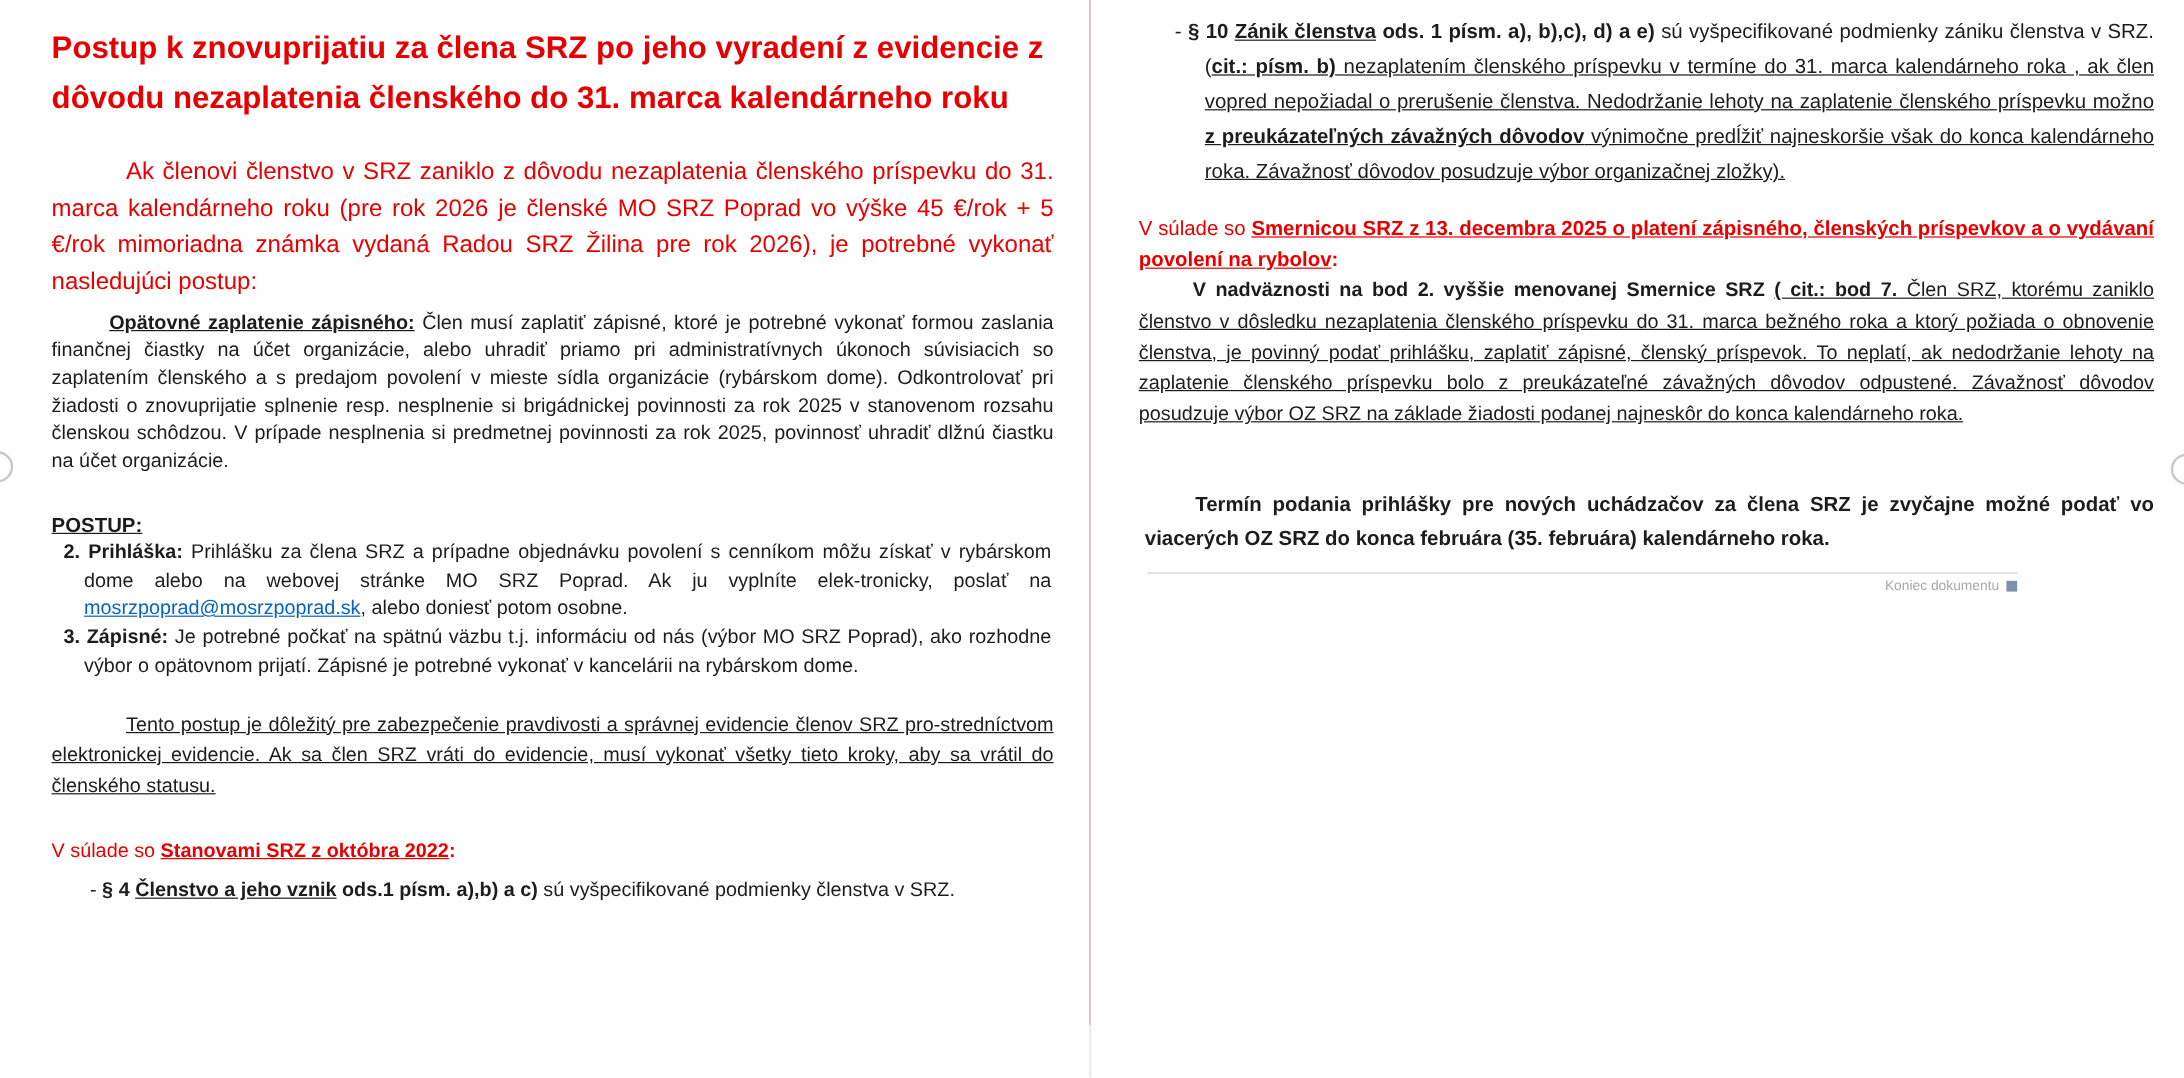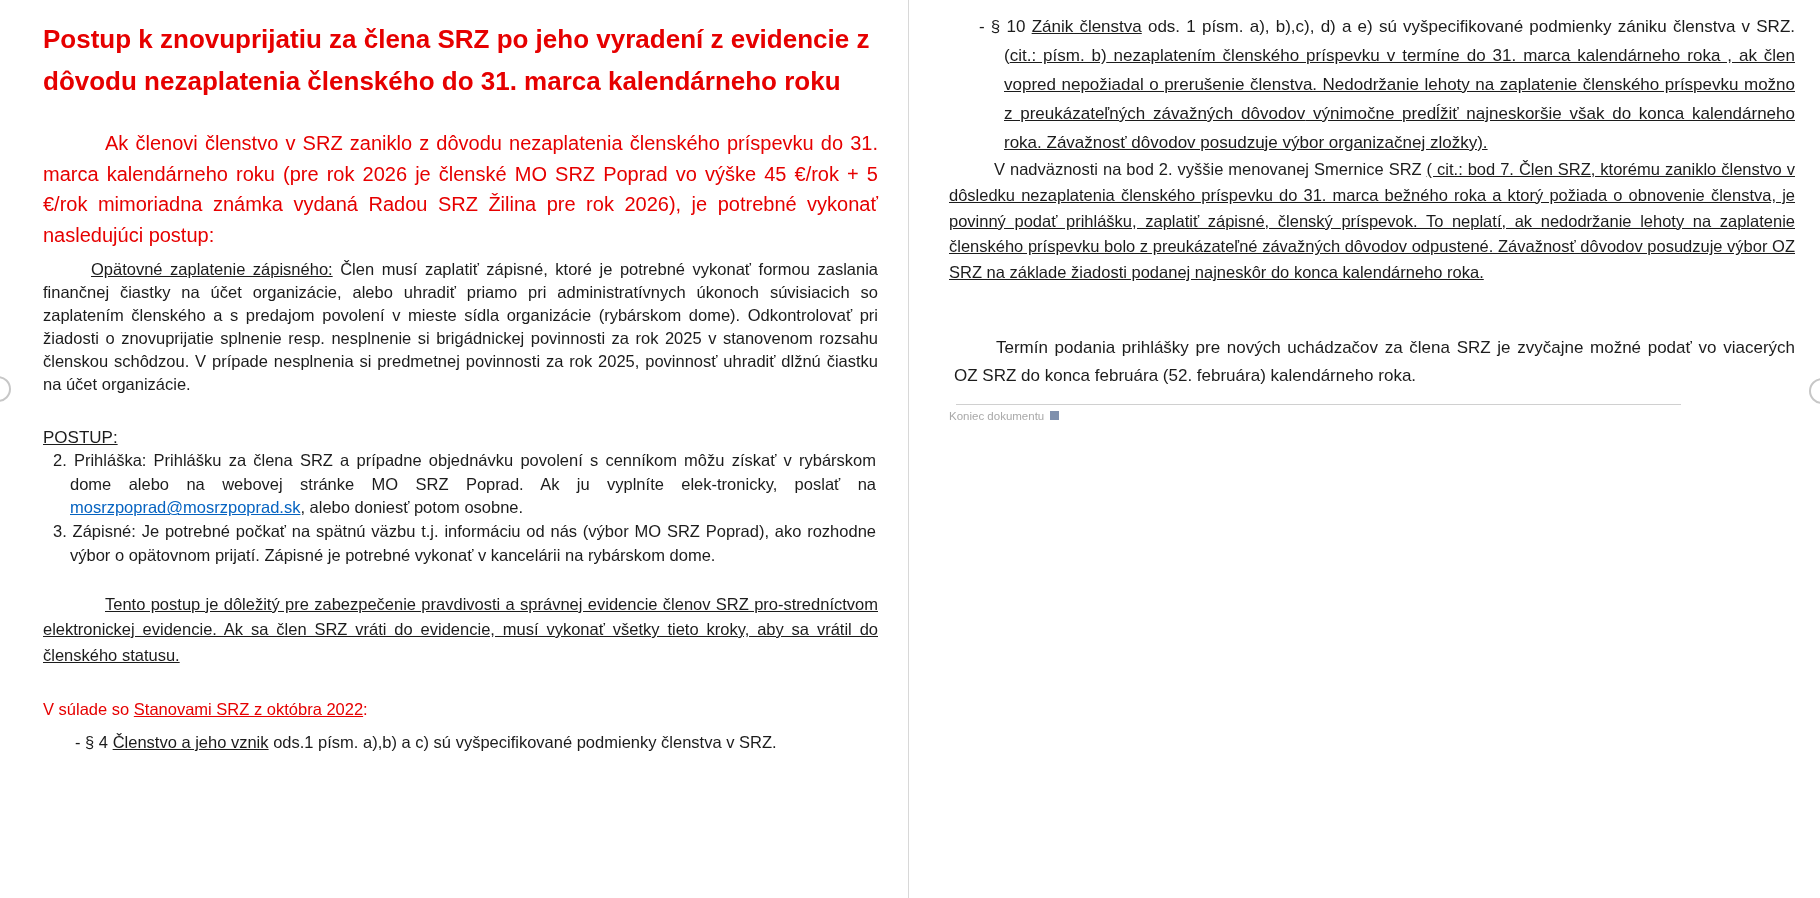--- a/index.html
+++ b/index.html
@@ -19,21 +19,21 @@
   .page.right{left:909px;width:911px;padding:12px 25px 0 40px;}
   .page-divider{position:absolute;left:908px;top:0;width:1px;height:898px;background:var(--divider);}
 
   
   .nav-circle{position:absolute;width:26px;height:26px;border-radius:50%;
     background:#fff;border:2px solid #c7c7c7;top:376px;}
   .nav-circle.left{left:-15px;}
   .nav-circle.right{right:-15px;top:378px;}
 
   .blk{color:var(--ink);}
-  .s-b{font-weight:normal;}
+  .s-b{font-weight:bold;}
   .s-u{text-decoration:underline;}
   .s-red{color:var(--red);}
   a.email{color:var(--link);text-decoration:underline;cursor:pointer;}
 
   
   .title{margin-top:6px;font-size:26px;line-height:42px;font-weight:bold;color:var(--red);}
   .red-intro{margin-top:26px;font-size:20px;line-height:30.5px;color:var(--red);
     text-align:justify;text-indent:62px;}
   .black-para{margin-top:8px;font-size:16.5px;line-height:23px;text-align:justify;text-indent:48px;}
   .postup{margin-top:30px;font-size:17px;line-height:23px;}
@@ -47,21 +47,21 @@
   .b10{font-size:17px;line-height:29px;text-align:justify;margin-left:55px;text-indent:-25px;}
   .redhead{margin-top:21px;font-size:17px;line-height:26px;text-align:justify;color:var(--red);}
   .clanok{margin-top:15px;font-size:16.5px;line-height:23px;text-align:justify;
     margin-left:55px;text-indent:-25px;}
   .nadv{font-size:16.5px;line-height:25.8px;text-align:justify;text-indent:45px;}
   .termin{margin-top:48px;font-size:17px;line-height:28px;text-align:justify;
     margin-left:5px;text-indent:42px;}
   .proces{font-size:16.5px;line-height:27.5px;text-align:justify;margin-left:5px;}
 
   .end-line{margin:14px 0 0 7px;width:725px;border-top:1px solid #d0d0d0;}
-  .end-row{width:732px;margin-top:5px;display:flex;align-items:center;gap:6px;}
+  .end-row{width:732px;margin-top:5px;display:flex;justify-content:flex-end;align-items:center;gap:6px;}
   .end-label{font-size:11.5px;color:#a9a9a9;}
   .end-sq{width:9px;height:9px;background:var(--endsq);display:inline-block;}
 </style>
 </head>
 <body>
 
 <div class="canvas">
 
   <div class="page left">
     <div class="blocks" id="page1-blocks">
@@ -75,22 +75,23 @@
         <div class="blk redline"><span class="s-red">V súlade so </span><span class="s-red s-b s-u">Stanovami SRZ z októbra 2022</span><span class="s-red s-b">:</span></div>
         <div class="blk bullet4"><span class="">- </span><span class="s-b">§ 4 </span><span class="s-b s-u">Členstvo a jeho vznik</span><span class="s-b"> ods.1  písm. a),b) a c)</span><span class=""> sú vyšpecifikované  podmienky členstva v SRZ.</span></div>
       </div>
   </div>
 
   <div class="page-divider"></div>
 
   <div class="page right">
     <div class="blocks" id="page2-blocks">
         <div class="blk b10"><span class="">- </span><span class="s-b">§ 10 </span><span class="s-b s-u">Zánik členstva</span><span class="s-b"> ods. 1 písm. a), b),c), d) a e)</span><span class=""> sú vyšpecifikované podmienky zániku členstva v SRZ. (</span><span class="s-b s-u">cit.: písm. b)</span><span class="s-u"> nezaplatením členského príspevku v termíne  do 31. marca kalendárneho roka , ak člen vopred nepožiadal o prerušenie  členstva. Nedodržanie lehoty na zaplatenie  členského príspevku možno </span><span class="s-b s-u">z preukázateľných závažných dôvodov</span><span class="s-u"> výnimočne predĺžiť najneskoršie však do konca kalendárneho roka. Závažnosť dôvodov posudzuje výbor organizačnej zložky).</span></div>
+        <div class="blk redhead"><span class="s-red">V súlade  so  </span><span class="s-red s-b s-u">Smernicou  SRZ  z 13.  decembra  2025 o platení  zápisného,  členských príspevkov a o vydávaní povolení na rybolov</span><span class="s-red s-b">:</span></div>
         <div class="blk nadv"><span class="s-b">V nadväznosti na bod 2. vyššie menovanej Smernice SRZ </span><span class="s-b s-u">( cit.: bod 7.</span><span class="s-u"> Člen SRZ, ktorému zaniklo členstvo v dôsledku nezaplatenia členského príspevku do 31. marca bežného roka a ktorý požiada o obnovenie členstva,  je povinný podať prihlášku, zaplatiť zápisné, členský príspevok. To neplatí, ak nedodržanie lehoty na zaplatenie členského príspevku bolo z preukázateľné závažných dôvodov odpustené. Závažnosť dôvodov posudzuje výbor OZ SRZ na základe žiadosti podanej najneskôr do konca kalendárneho roka.</span></div>
-        <div class="blk termin"><span class="s-b">Termín podania prihlášky pre nových uchádzačov za člena SRZ je zvyčajne možné podať vo viacerých OZ SRZ do konca februára (52. februára) kalendárneho roka.</span></div>
+        <div class="blk termin"><span class="s-b">Termín podania prihlášky pre nových uchádzačov za člena SRZ je zvyčajne možné podať vo viacerých OZ SRZ do konca februára (35. februára) kalendárneho roka.</span></div>
       </div>
     <div class="end-line"></div>
     <div class="end-row">
       <span class="end-label">Koniec dokumentu</span>
       <span class="end-sq"></span>
     </div>
   </div>
 
   <div class="nav-circle left"></div>
   <div class="nav-circle right"></div>

